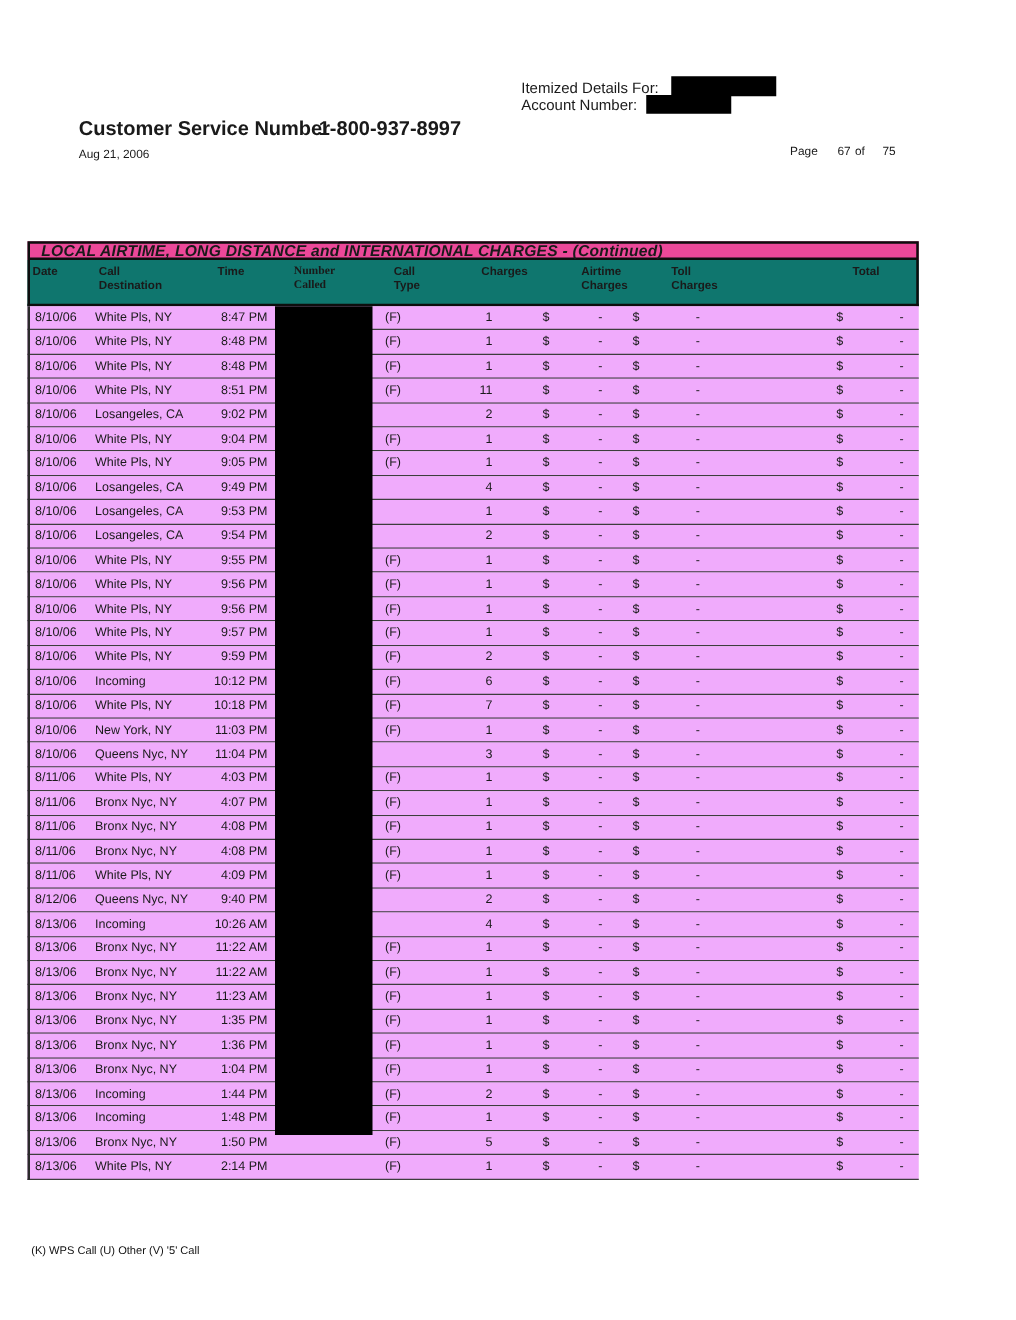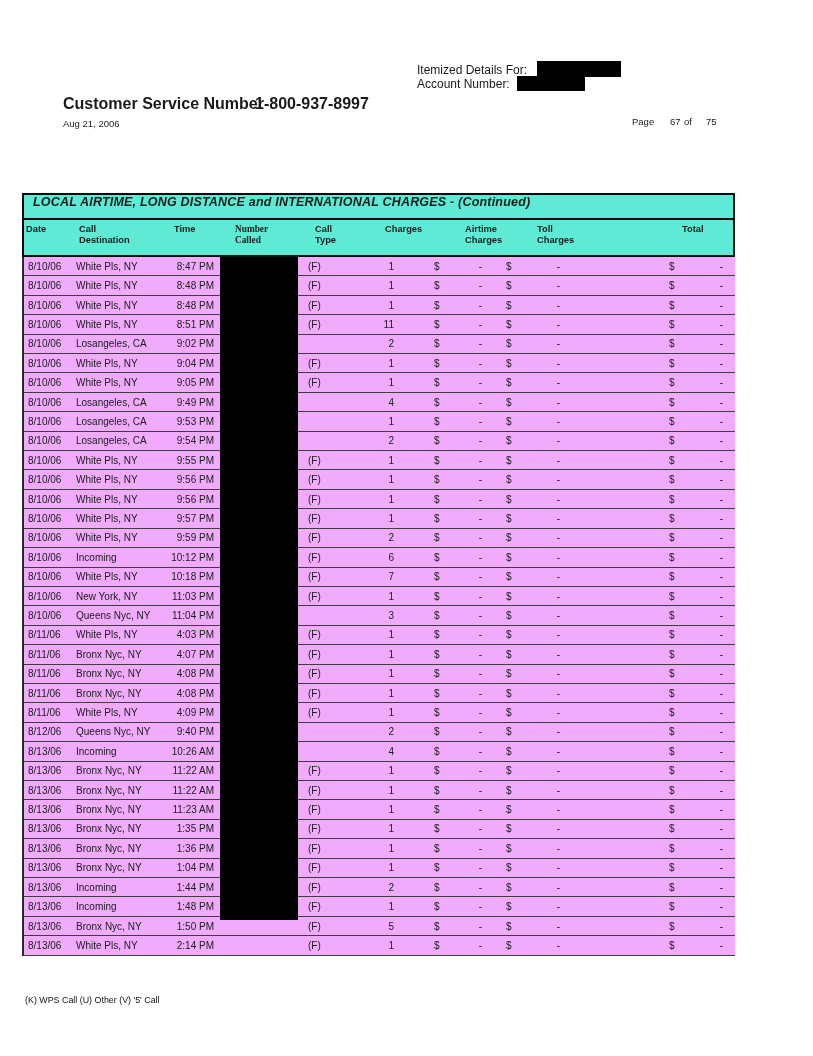--- a/index.html
+++ b/index.html
@@ -9,27 +9,27 @@
   }
   .abs{position:absolute;}
   .redact{position:absolute;background:#000;}
   .hdr-small{font-size:12px;}
   .hdr-bold{font-size:16px;font-weight:bold;}
   .hdr-tiny{font-size:9.5px;}
 
   
   .tbl{position:absolute;left:22px;top:193px;width:713px;}
   .title-box{
-    box-sizing:border-box;border:2.5px solid #0d0d0d;height:27px;
-    display:flex;padding-left:9px;background:#5eead4;
+    box-sizing:border-box;border:2.5px solid #0d0d0d;height:15px;
+    display:flex;align-items:center;padding-left:9px;background:#ec4899;
   }
   .title-box .t{font-size:12.5px;font-weight:bold;font-style:italic;letter-spacing:.2px;}
   .head-box{
     box-sizing:border-box;border:2.5px solid #0d0d0d;border-top:none;height:37px;
-    position:relative;background:#5eead4;font-size:9.3px;font-weight:bold;line-height:11px;padding-left:23px;
+    position:relative;background:#0f766e;font-size:9.3px;font-weight:bold;line-height:11px;padding-left:23px;
   }
   .head-box span{position:absolute;top:4px;white-space:pre-line;}
   .body{position:relative;}
   .row{
     display:grid;
     grid-template-columns:48px 92px 55px 85px 76px 20px 90px 78px 91px 78px;
     height:18.42px;border-bottom:1px solid #3d3d3d;
     font-size:10px;align-items:center;background:#f0abfc;
   }
   .c{white-space:nowrap;overflow:hidden;}

